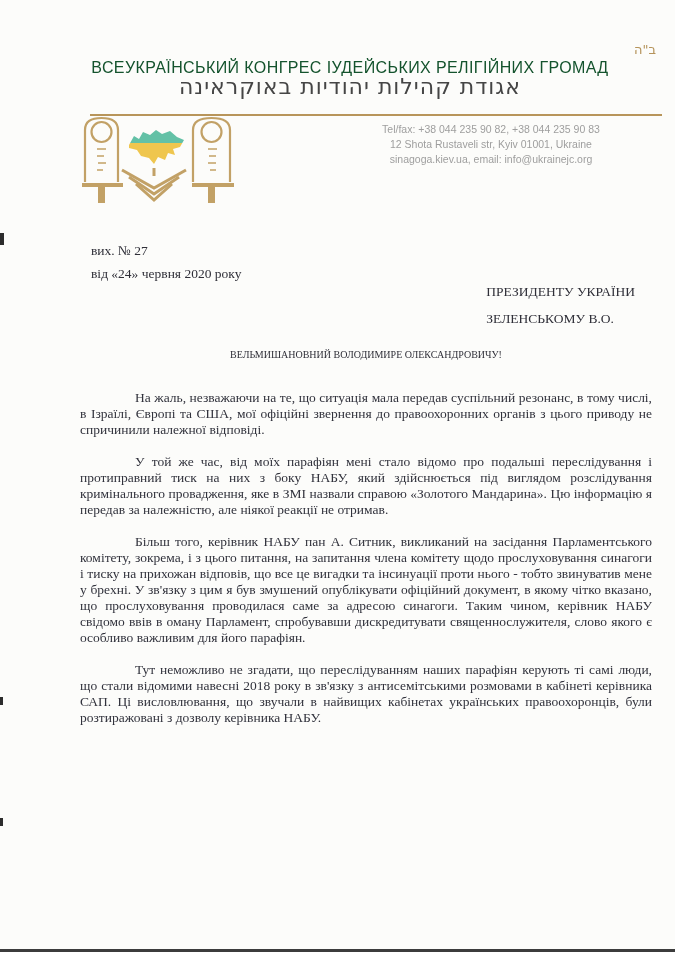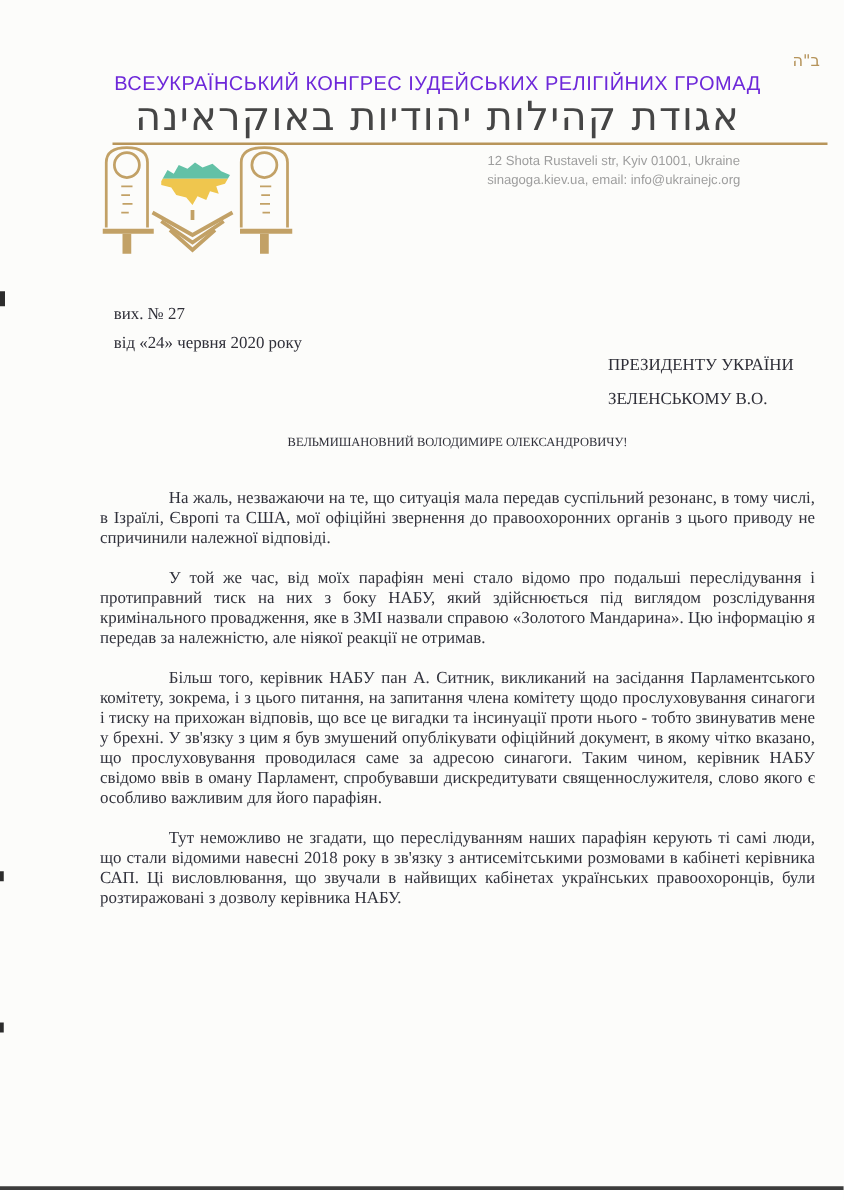--- a/index.html
+++ b/index.html
@@ -8,26 +8,26 @@
     position: relative; width: 675px; height: 960px;
     background: #fcfcfa; overflow: hidden;
   }
   .blessing {
     position: absolute; top: 42px; right: 19px;
     font-family: "DejaVu Sans", sans-serif; font-size: 13px; color: #b5935a;
   }
   .org-name {
     position: absolute; top: 59px; left: 55px; width: 590px;
     text-align: center; font-family: "Liberation Sans", sans-serif;
-    font-size: 16px; letter-spacing: 0.4px; color: #6d28d9;
+    font-size: 16px; letter-spacing: 0.4px; color: #14532d;
   }
   .org-name-he {
     position: absolute; top: 74px; left: 55px; width: 590px;
     text-align: center; direction: rtl;
-    font-family: "DejaVu Sans", sans-serif; font-size: 32px;
+    font-family: "DejaVu Sans", sans-serif; font-size: 22px;
     letter-spacing: 1px; color: #454545;
   }
   .gold-rule {
     position: absolute; top: 114px; left: 90px; width: 572px; height: 2px;
     background: #b8955a;
   }
   .logo { position: absolute; top: 112px; left: 82px; }
   .contact {
     position: absolute; top: 122px; left: 332px; width: 318px;
     text-align: center; font-family: "Liberation Sans", sans-serif;
@@ -113,20 +113,21 @@
 
     <g stroke="#c2a166" fill="none" stroke-width="3">
       <path d="M72,56 L72,64"></path>
       <path d="M40,58 L72,76 L104,58"></path>
       <path d="M47,65 L72,82 L97,65"></path>
       <path d="M54,72 L72,88 L90,72"></path>
     </g>
   </svg>
 
   <div class="contact">
+    <div>Tel/fax: +38 044 235 90 82, +38 044 235 90 83</div>
     <div>12 Shota Rustaveli str, Kyiv 01001, Ukraine</div>
     <div>sinagoga.kiev.ua, email: info@ukrainejc.org</div>
   </div>
 
   <div class="ref">
     <div>вих. № 27</div>
     <div>від «24» червня 2020 року</div>
   </div>
 
   <div class="addressee">

